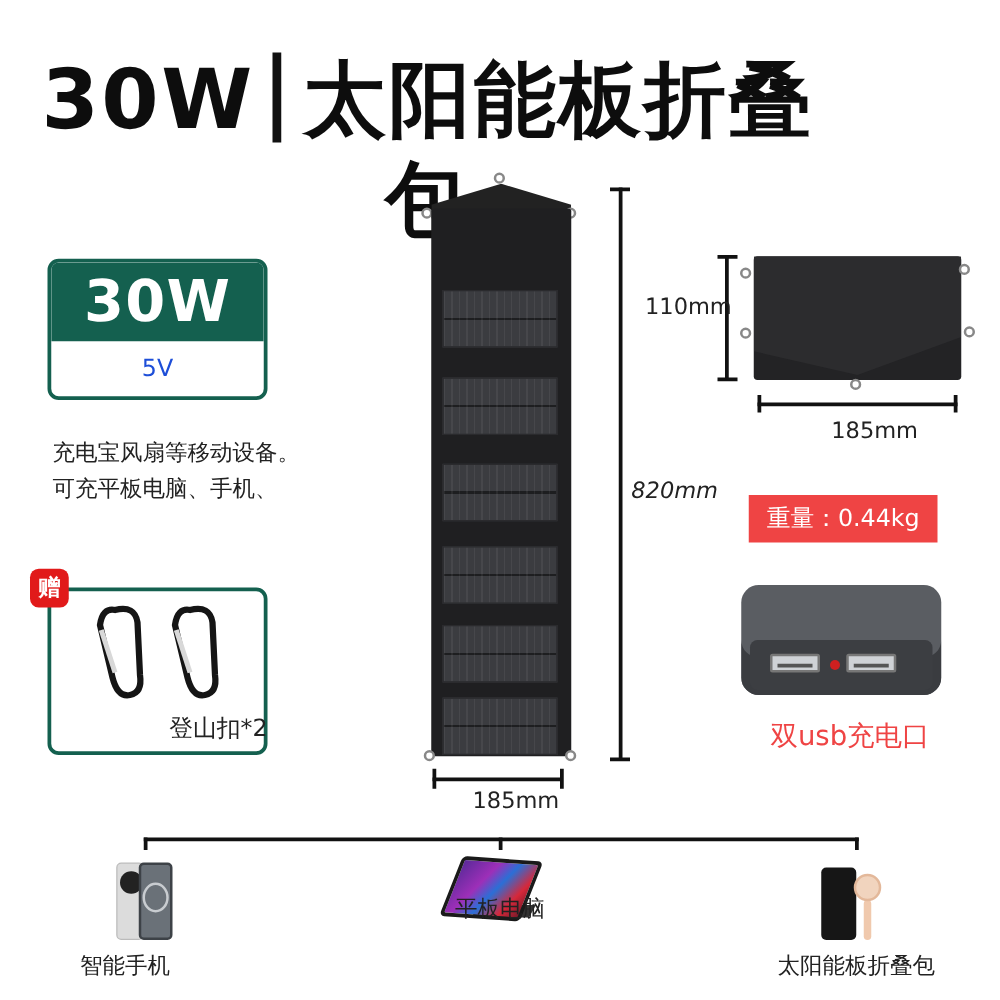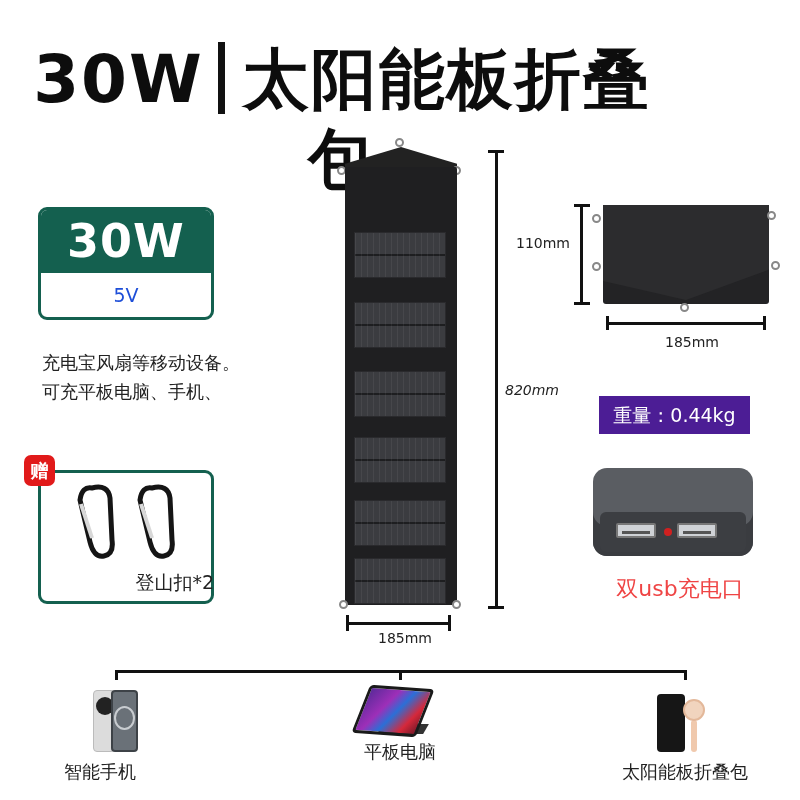--- a/index.html
+++ b/index.html
@@ -56,32 +56,32 @@
     background-image:
       repeating-linear-gradient(90deg, rgba(255,255,255,0.06) 0 1px, transparent 1px 6px),
       linear-gradient(180deg, transparent 48%, rgba(0,0,0,0.5) 48% 52%, transparent 52%);
     border: 1px solid #2a2a2d;
   }
   .ring { width: 9px; height: 9px; border: 2px solid #888; border-radius: 50%; background: #fff; }
 
   
   .line-v { width: 3px; background: #111; }
   .line-h { height: 3px; background: #111; }
-  .dim-text { font-size: 14px; color: #222; }
+  .dim-text { font-size: 18px; color: #222; }
 
   
   .bag { left: 603px; top: 205px; width: 166px; height: 99px; background: #232325; border-radius: 3px; }
   .bag-flap {
     left: 603px; top: 205px; width: 166px; height: 95px; background: #2c2c2e;
     clip-path: polygon(0 0, 100% 0, 100% 68%, 50% 100%, 0 80%);
   }
 
   
   .weight {
-    left: 599px; top: 396px; width: 151px; height: 38px; background: #4c1d95; color: #fff;
+    left: 599px; top: 396px; width: 151px; height: 38px; background: #ef4444; color: #fff;
     font-size: 19px; line-height: 38px; text-align: center;
   }
 
   
   .bank {
     left: 593px; top: 468px; width: 160px; height: 88px; background: #5a5d62; border-radius: 14px;
     box-shadow: inset 0 -30px 0 #3a3c40;
   }
   .bank-face { left: 600px; top: 512px; width: 146px; height: 40px; background: #3c3e42; border-radius: 6px; }
   .usb-port { top: 523px; width: 40px; height: 15px; background: #cfd2d6; border: 2px solid #777; border-radius: 2px; }
@@ -205,21 +205,21 @@
   <div class="abs phone-back"></div>
   <div class="abs phone-cam"></div>
   <div class="abs phone-front"></div>
   <div class="abs phone-screen-ring"></div>
   <div class="abs device-label" style="left:40px;top:760px;width:120px;">智能手机</div>
 </div>
 
 <div>
   <div class="abs tablet-stand"></div>
   <div class="abs tablet"></div>
-  <div class="abs device-label" style="left:340px;top:740px;width:120px;">平板电脑</div>
+  <div class="abs device-label" style="left:340px;top:715px;width:120px;">平板电脑</div>
 </div>
 
 <div>
   <div class="abs bank-small"></div>
   <div class="abs fan-handle"></div>
   <div class="abs fan-head"></div>
   <div class="abs device-label" style="left:595px;top:760px;width:180px;">太阳能板折叠包</div>
 </div>
 
 </body></html>

